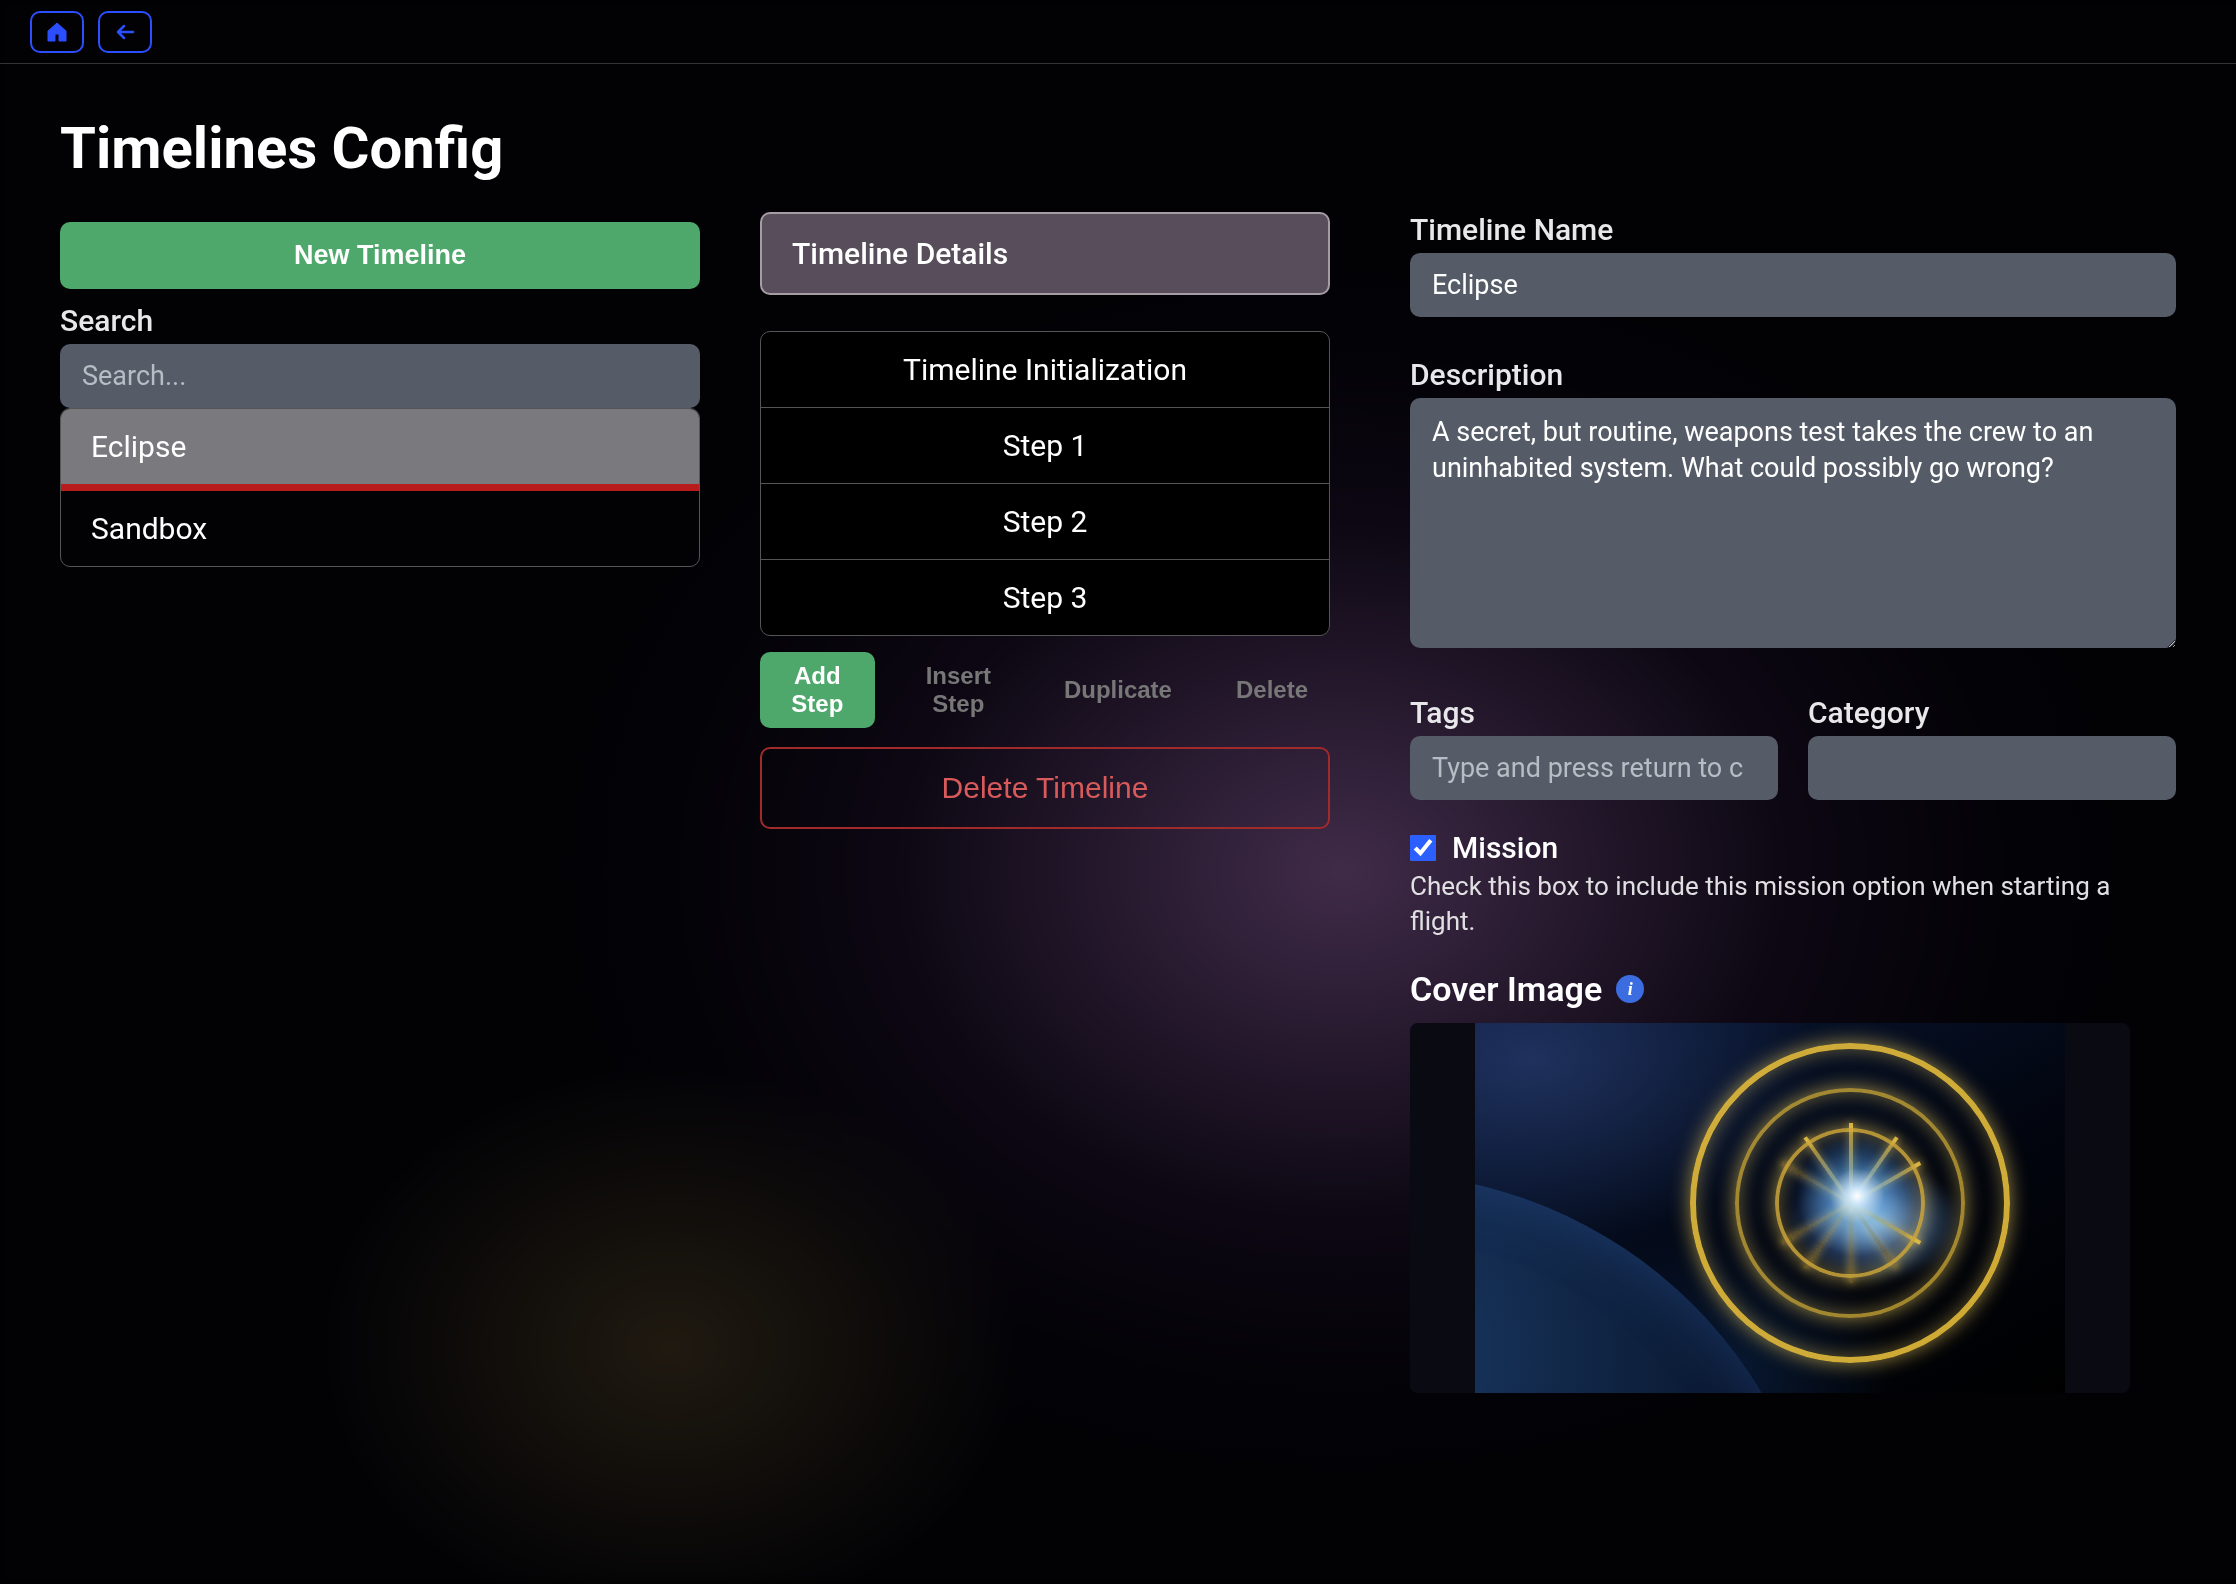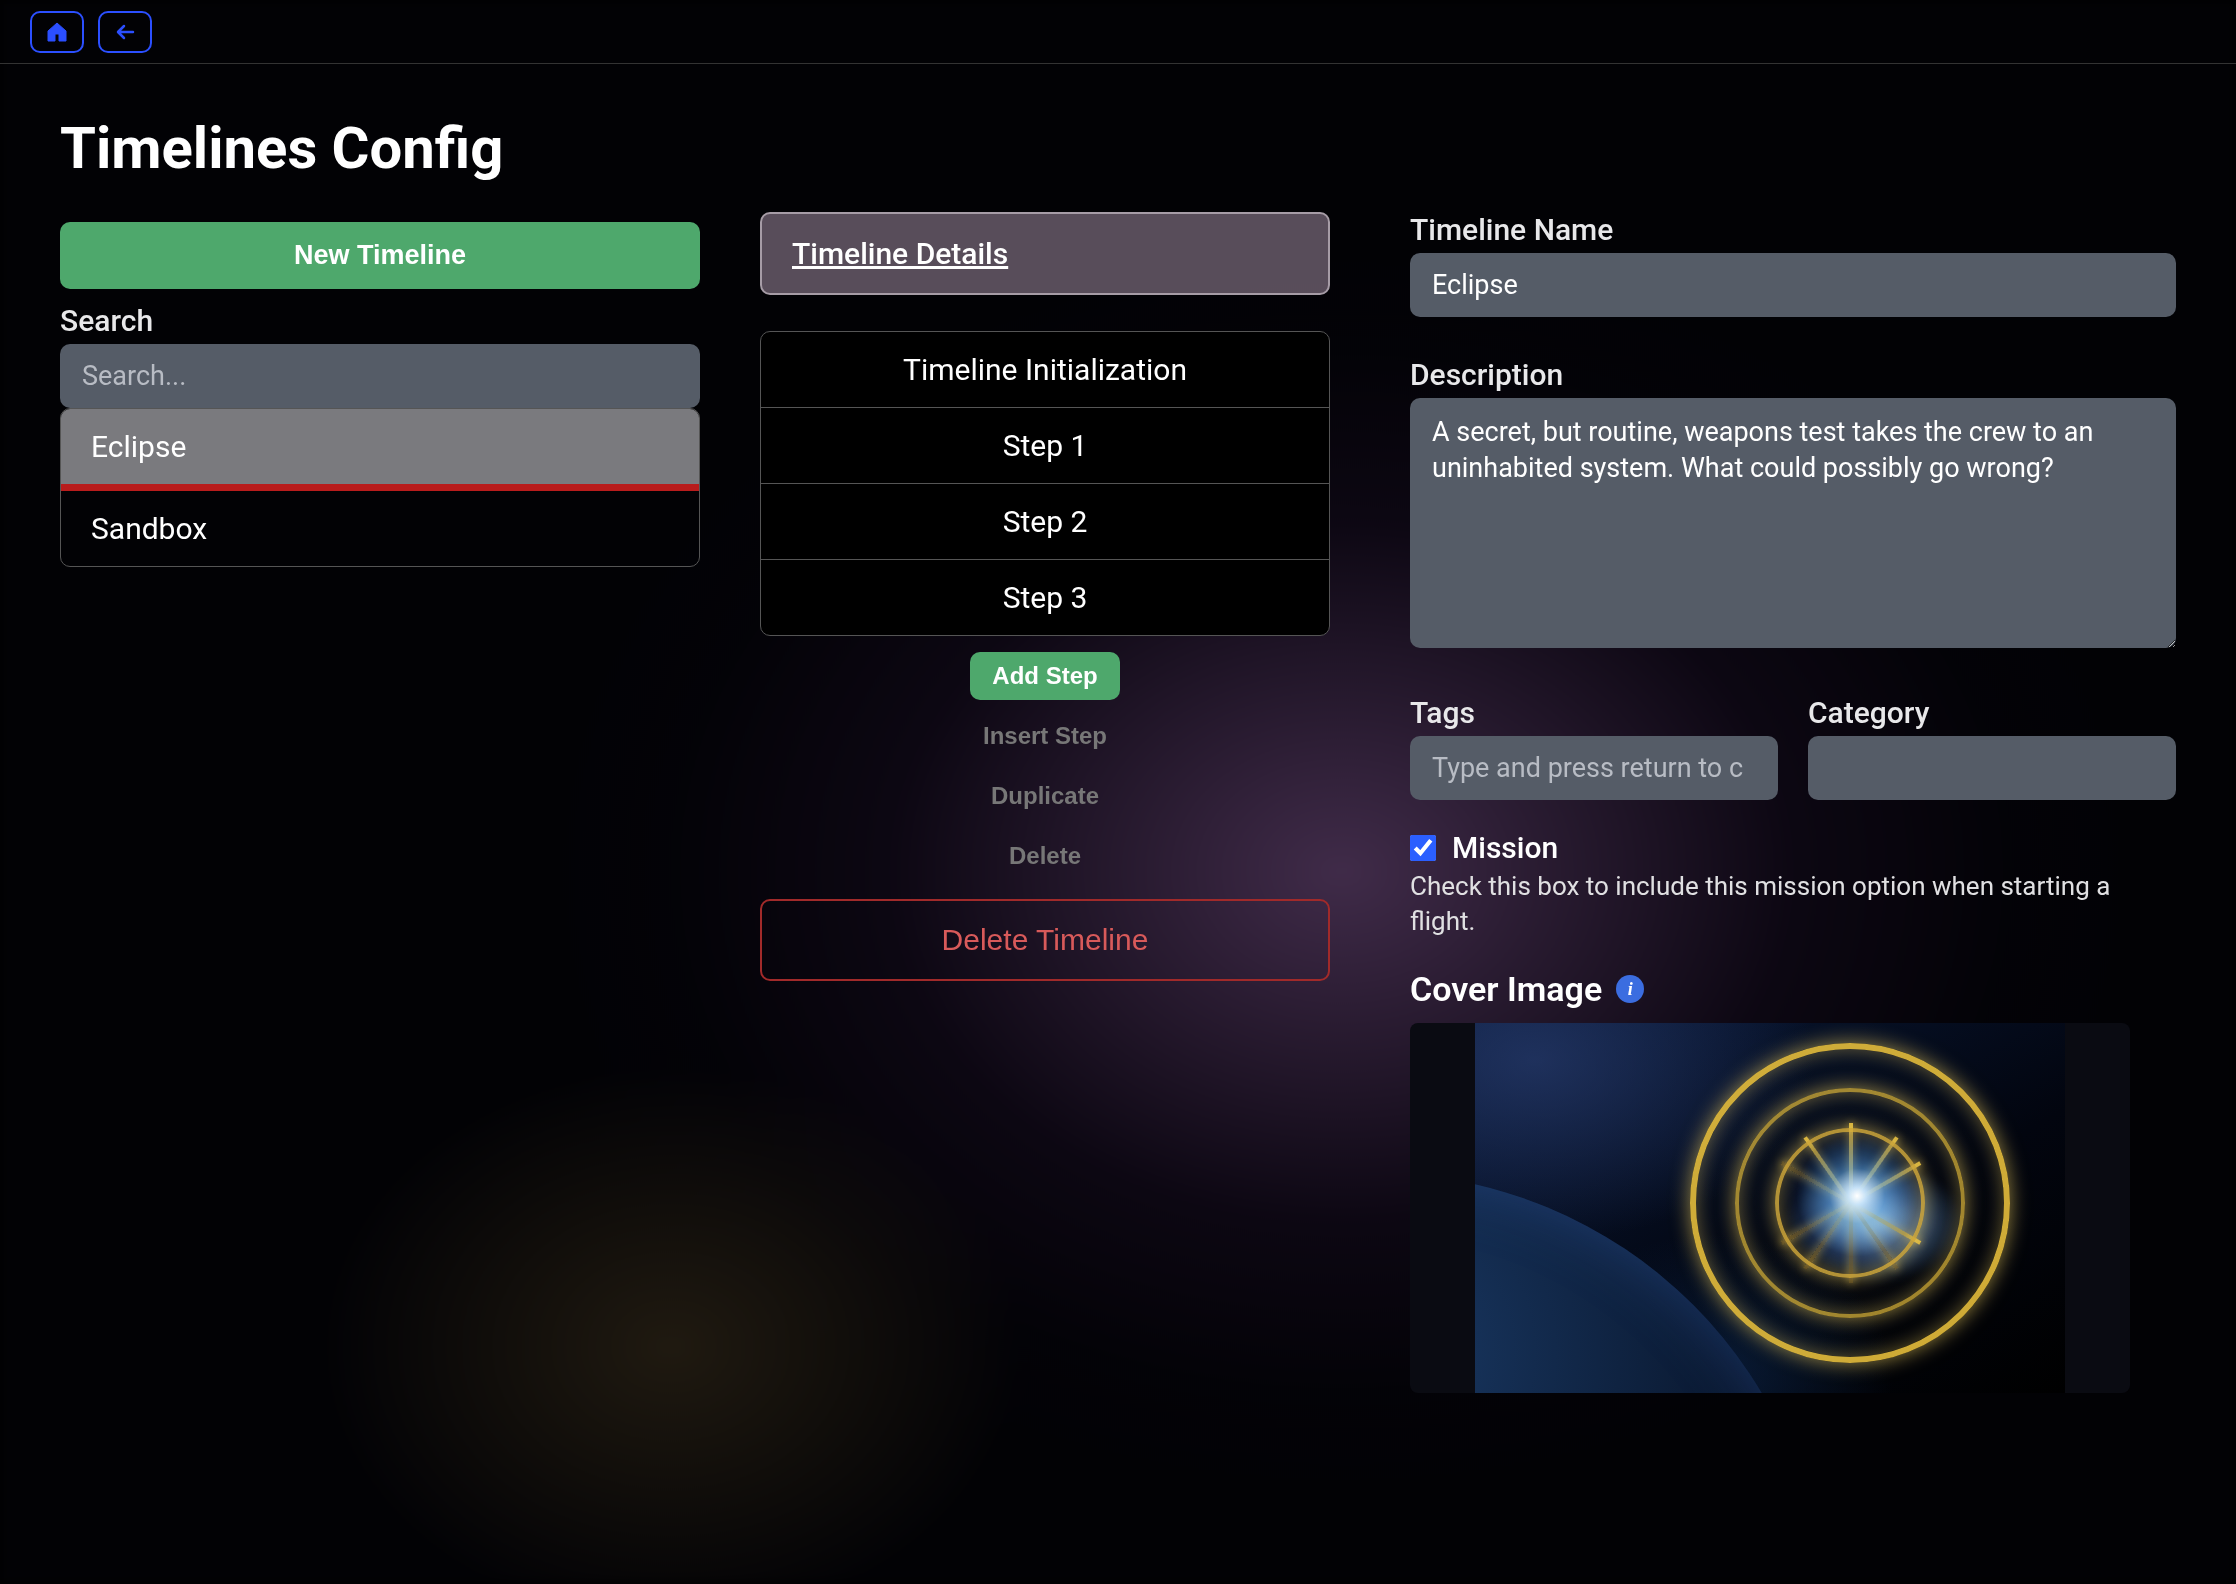--- a/index.html
+++ b/index.html
@@ -103,42 +103,40 @@
   .timeline-item.selected { background: #7a7a7e; }
   .timeline-item + .timeline-item { border-top: 7px solid #b91c1c; }
   .details-header {
     background: rgba(160,140,160,0.55);
     border: 2px solid rgba(200,190,200,0.7);
     border-radius: 10px;
     padding: 22px 30px;
     font-size: 30px;
     font-weight: 500;
     margin-bottom: 36px;
-    text-decoration: underline;
   }
   .step-list {
     border: 1px solid #555;
     border-radius: 10px;
     overflow: hidden;
     background: #000;
     text-align: center;
   }
   .step-item {
     padding: 20px 30px;
     font-size: 30px;
     cursor: pointer;
   }
   .step-item + .step-item { border-top: 1px solid #555; }
   .step-actions {
     margin-top: 16px;
     display: flex;
-    gap: 12px;
+    gap: 20px;
     align-items: center;
     font-size: 24px;
-    flex-direction: column;
   }
   .pill {
     border: none;
     border-radius: 10px;
     padding: 10px 22px;
     font-size: 24px;
     font-weight: 600;
     cursor: pointer;
     color: #fff;
   }

